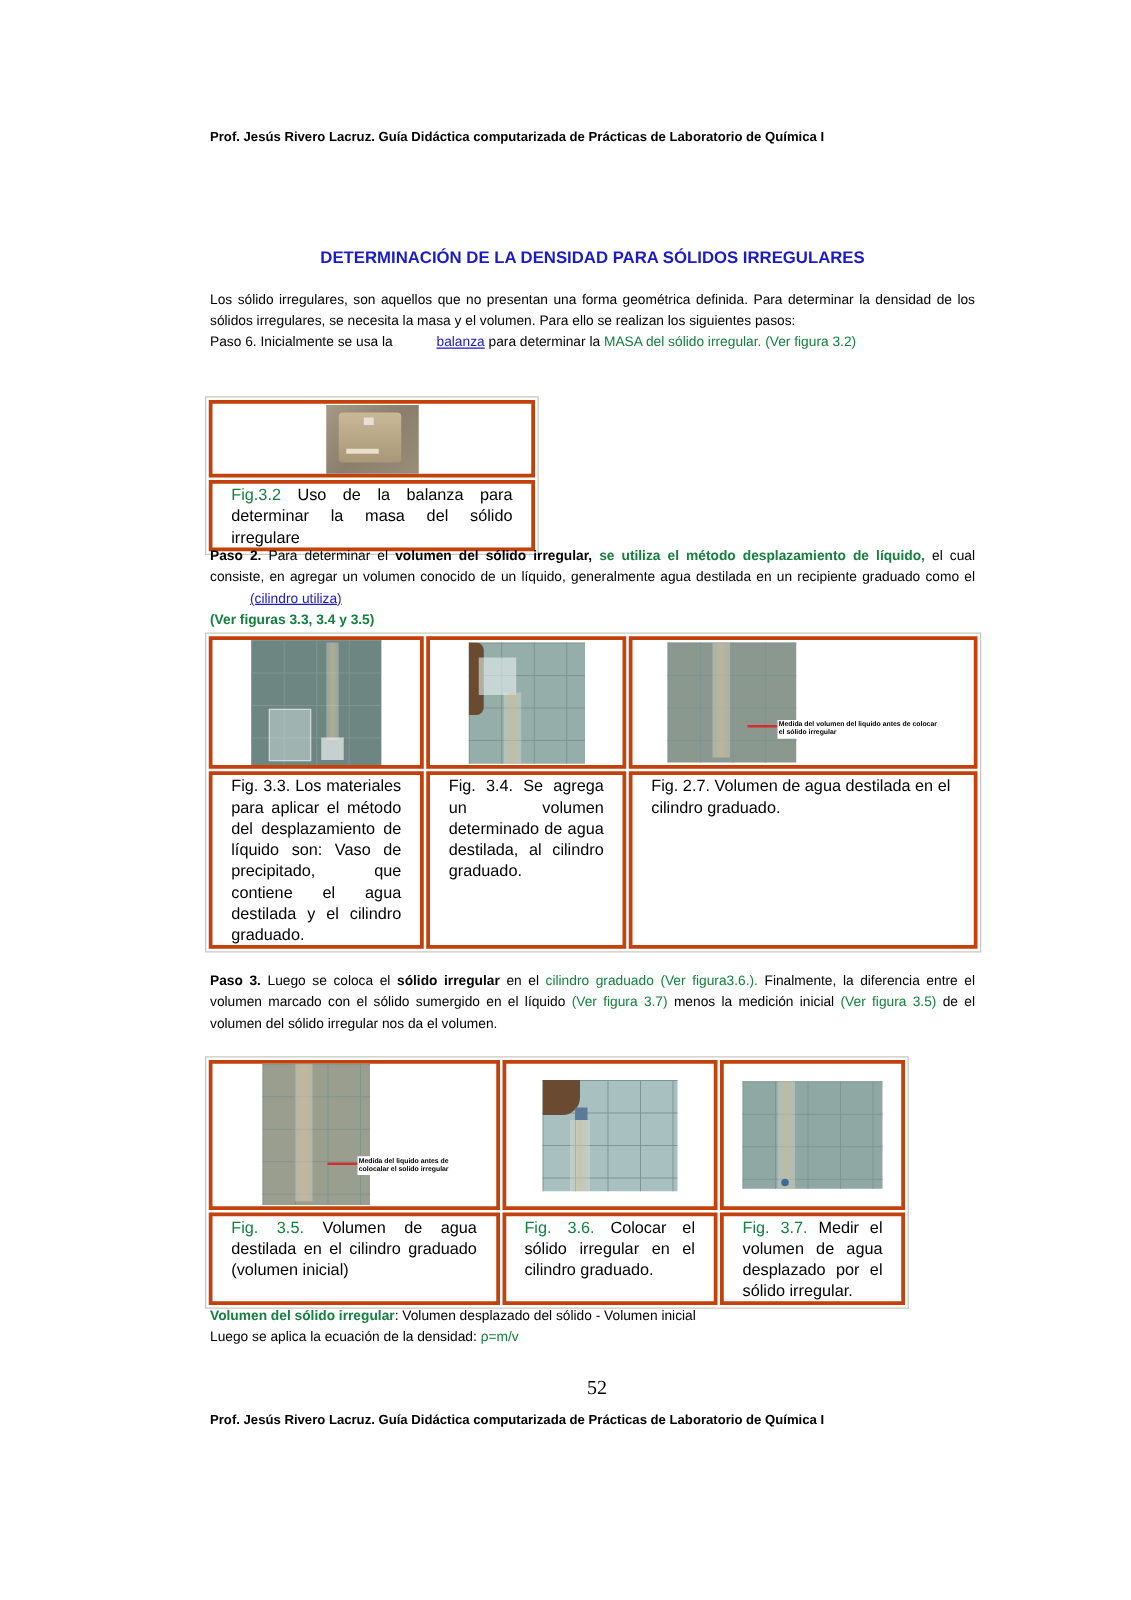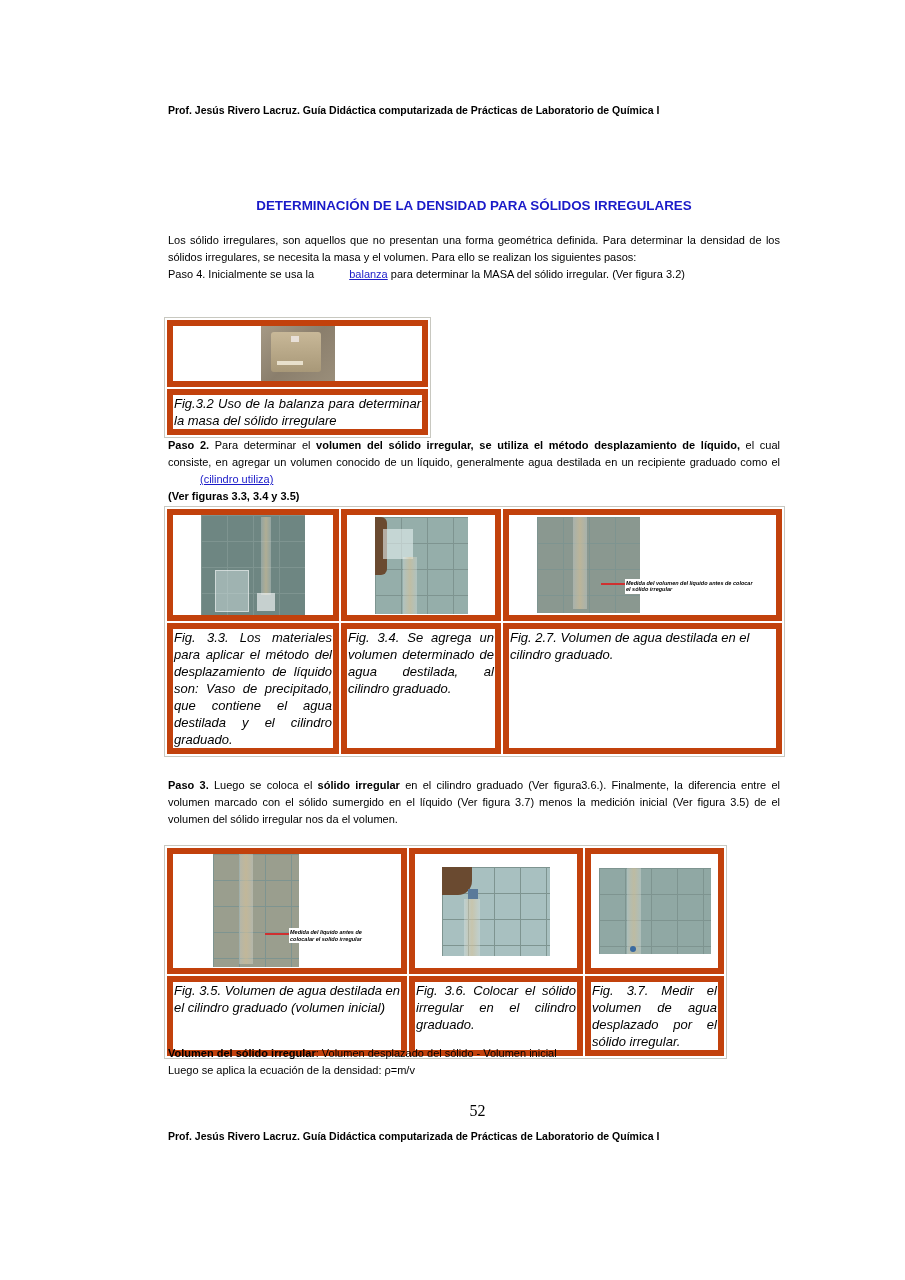--- a/index.html
+++ b/index.html
@@ -1,43 +1,43 @@
 <!DOCTYPE html>
 <html><head>
 <meta charset="utf-8">
 <style>
   * { box-sizing: border-box; margin: 0; padding: 0; }
   html, body { width: 905px; height: 1280px; background: #ffffff; }
   body { position: relative; font-family: "Liberation Sans", sans-serif; color: #000; overflow: hidden; }
   .hdr { position: absolute; left: 168px; font-size: 10.5px; font-weight: bold; white-space: nowrap; color: #000; }
   .title { position: absolute; left: 168px; top: 198px; width: 612px; text-align: center; font-size: 13.4px; font-weight: bold; color: #1a1ac8; }
   .para { position: absolute; left: 168px; width: 612px; font-size: 11px; line-height: 17px; text-align: justify; }
-  .blue { color: #000000; }
+  .blue { color: #15803d; }
   .link { color: #1a1ac8; text-decoration: underline; padding-left: 32px; }
   b { font-weight: bold; }
   table.ft { position: absolute; border-collapse: separate; border-spacing: 2px; border: 1px solid #c8c8c0; background: #fff; }
-  table.ft td { border: 6px solid #c2410c; vertical-align: top; font-size: 13px; line-height: 17px; padding: 0 1px; text-align: justify; font-style: italic; }
+  table.ft td { border: 3px solid #c2410c; vertical-align: top; font-size: 13px; line-height: 17px; padding: 0 15px; text-align: justify; }
   td.img { text-align: center !important; vertical-align: middle !important; }
   .photo { display: inline-block; position: relative; vertical-align: middle; overflow: hidden; }
   .tile { background-image: linear-gradient(#7e9490 1px, transparent 1px), linear-gradient(90deg, #7e9490 1px, transparent 1px); background-size: 26px 26px; }
   .note { position: absolute; background: #fff; font-size: 5.5px; font-weight: bold; line-height: 6.5px; color: #000; text-align: left; padding: 1px; }
   .arrow { position: absolute; height: 2px; background: #d03030; }
   .cyl { position: absolute; background: linear-gradient(90deg, rgba(255,255,255,0.25), rgba(220,200,160,0.6), rgba(255,255,255,0.25)); }
   .pagenum { position: absolute; left: 0; width: 955px; top: 1102px; text-align: center; font-family: "Liberation Serif", serif; font-size: 16px; }
 </style>
 </head>
 <body>
 
 <div class="hdr" style="top:104px;">Prof.  Jesús  Rivero  Lacruz. Guía Didáctica computarizada de Prácticas de Laboratorio de Química I</div>
 
 <div class="title">DETERMINACIÓN DE LA DENSIDAD PARA SÓLIDOS IRREGULARES</div>
 
 <div class="para" style="top:232px;">
   <span>Los sólido irregulares, son aquellos que no presentan una forma geométrica definida. Para determinar la densidad de los sólidos irregulares, se necesita la masa y el volumen. Para ello se realizan los siguientes pasos:</span><br>
-  <span>Paso 4. Inicialmente se usa  la </span><span class="link">balanza</span><span> para determinar la </span><span class="blue">MASA del sólido irregular. (Ver figura 3.2)</span>
+  <span>Paso 6. Inicialmente se usa  la </span><span class="link">balanza</span><span> para determinar la </span><span class="blue">MASA del sólido irregular. (Ver figura 3.2)</span>
 </div>
 
 <table class="ft" style="left:164px; top:317px; width:267px;">
   <tbody>
       <tr>
         <td class="img" style="height:62px;">
     <div class="photo" style="width:74px;height:55px;background:linear-gradient(135deg,#a69a86,#8a7e6c 50%,#9a8e7a);">
       <div style="position:absolute;left:10px;top:6px;width:50px;height:40px;background:linear-gradient(#c8b898,#a89878);border-radius:3px;"></div>
       <div style="position:absolute;left:16px;top:35px;width:26px;height:4px;background:#e8e0cc;"></div>
       <div style="position:absolute;left:30px;top:10px;width:8px;height:6px;background:#e8e0d8;"></div>

